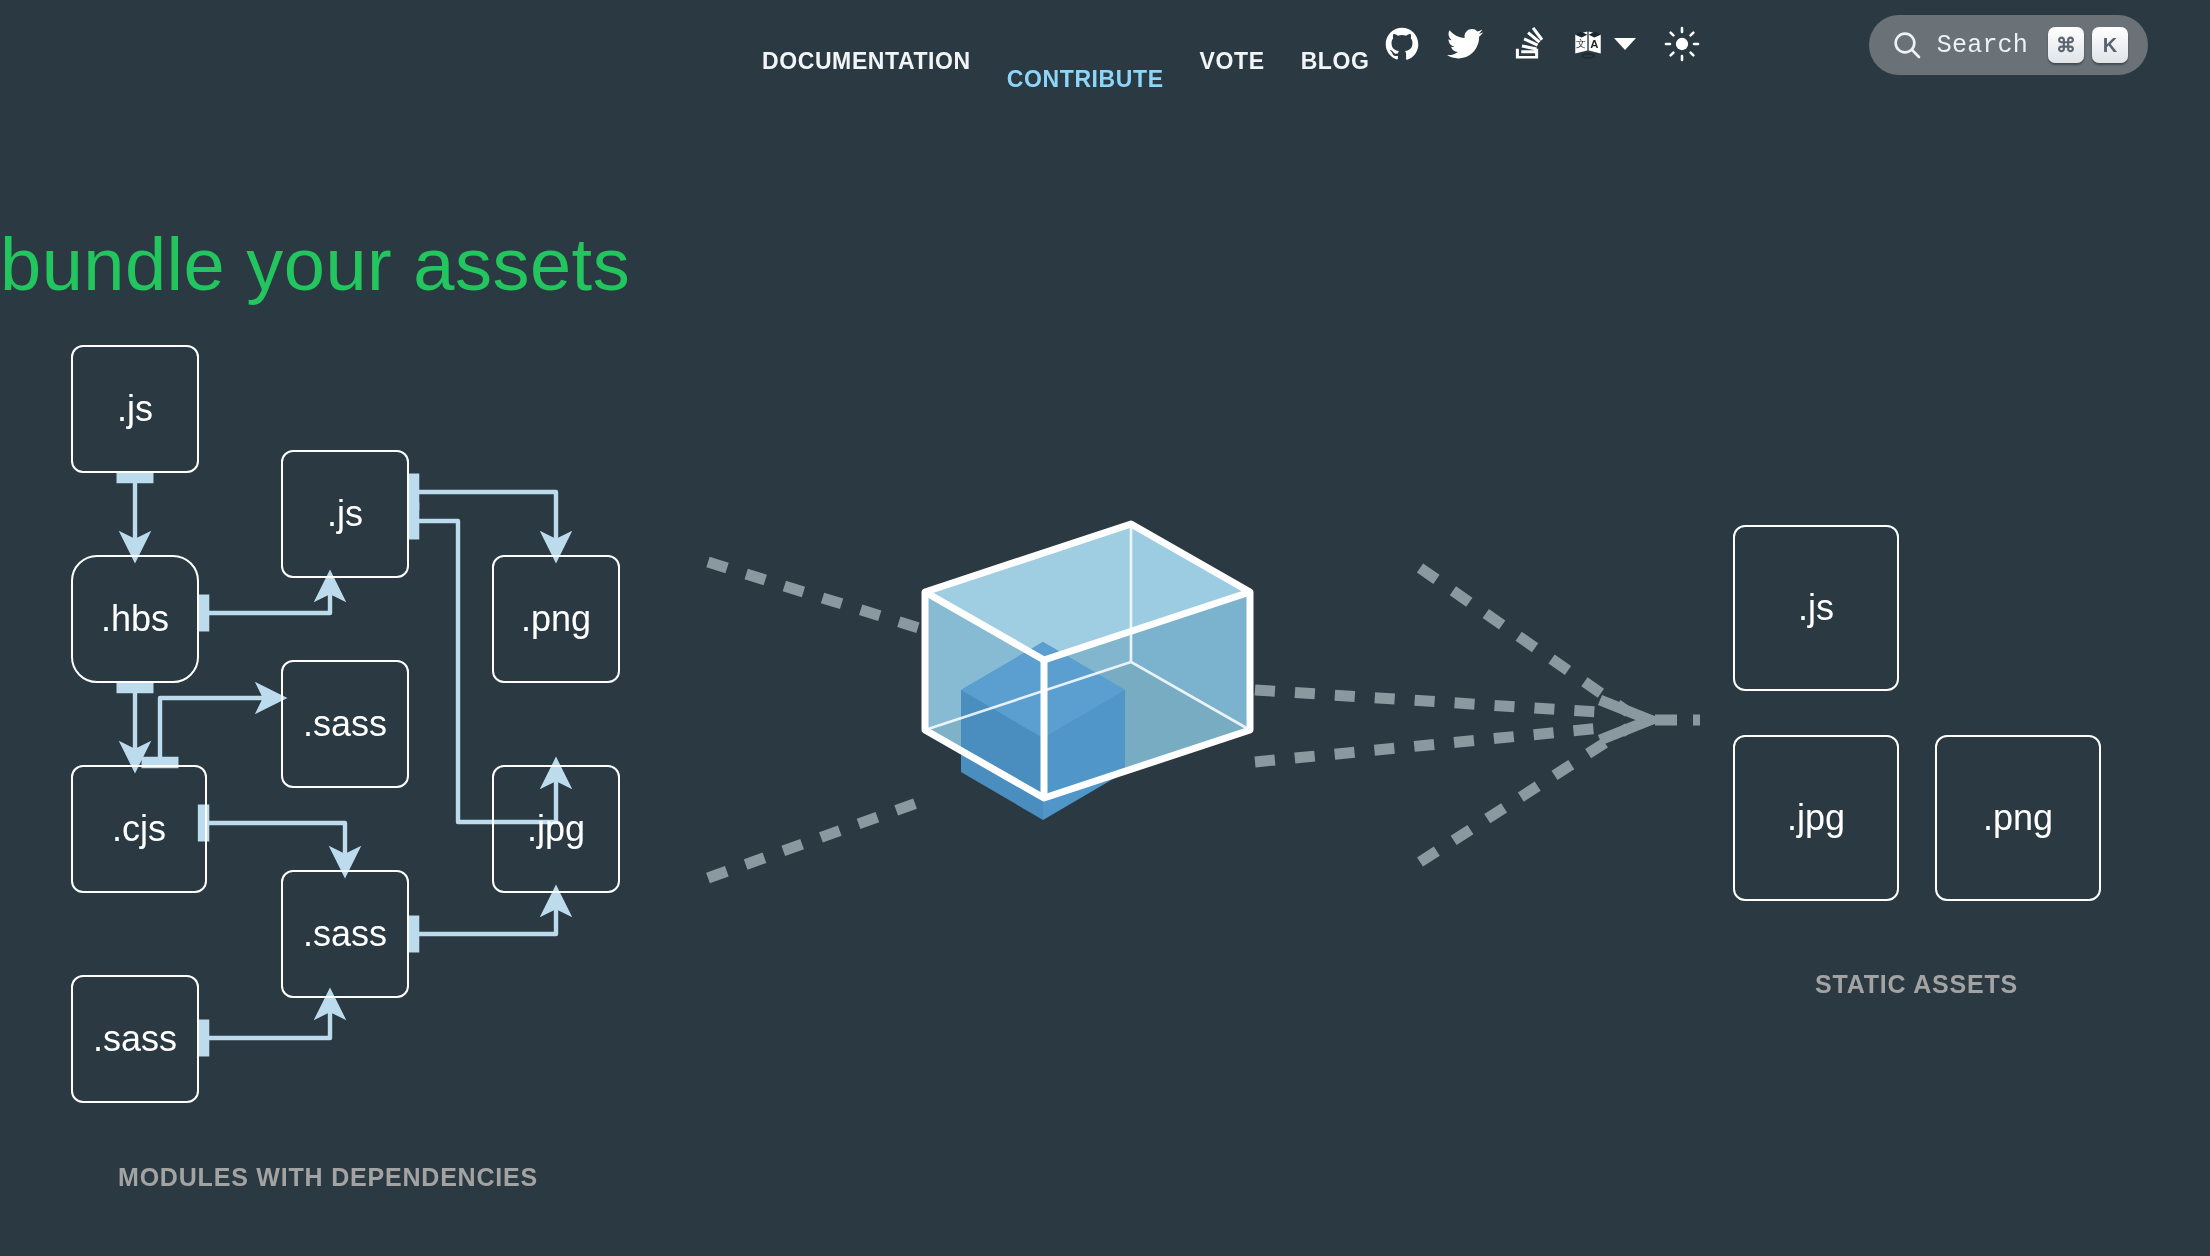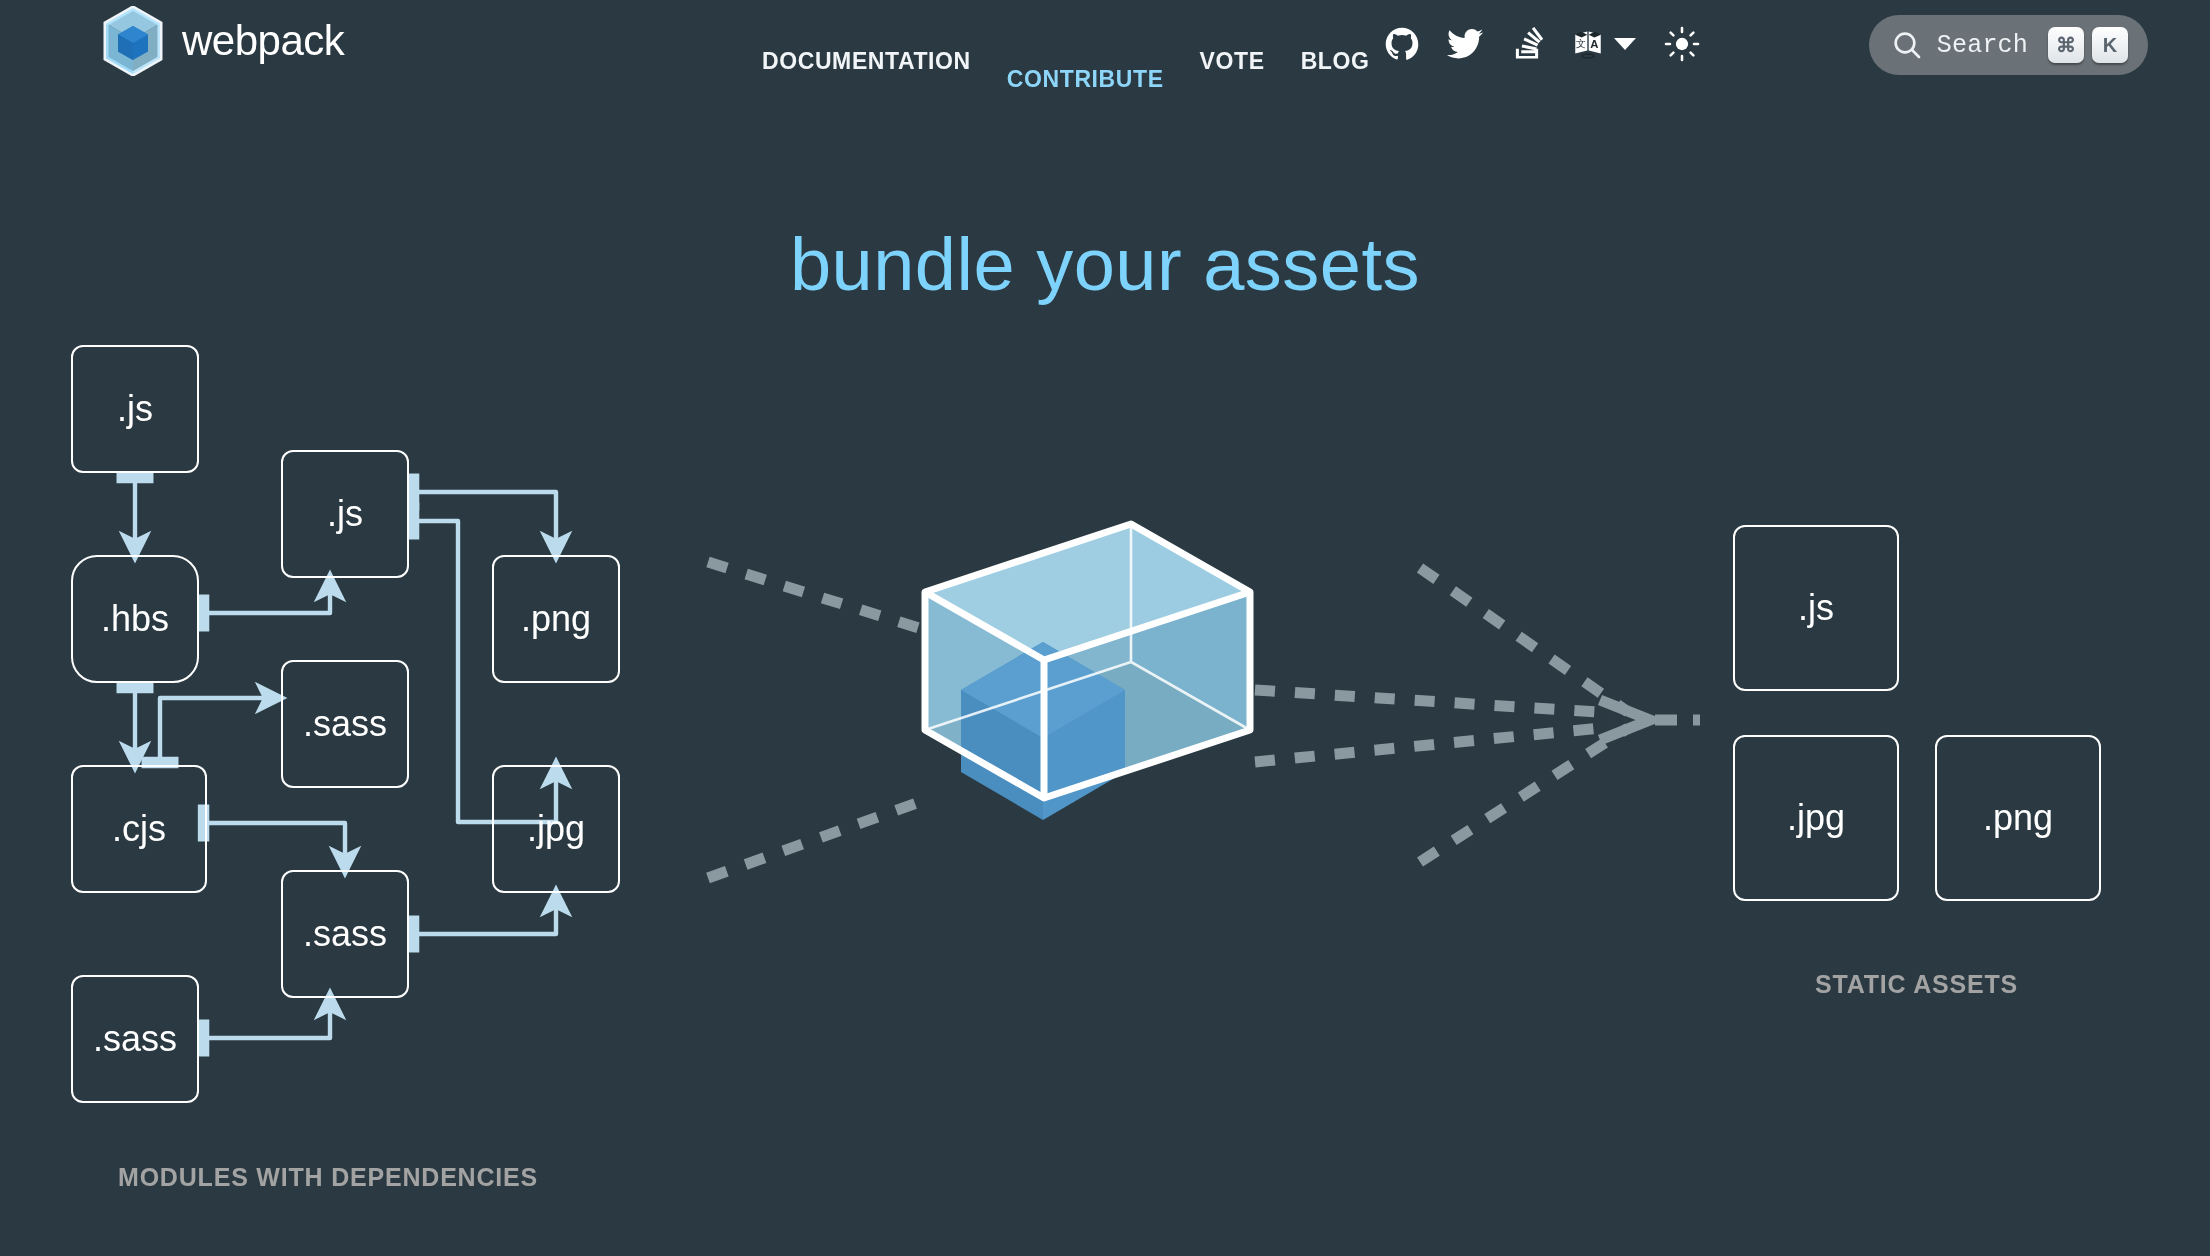--- a/index.html
+++ b/index.html
@@ -74,21 +74,21 @@
     background: linear-gradient(180deg,#ffffff 0%,#dfe4e8 100%);
     color: #5a6570; font-size: 20px; font-weight: 600;
     display: flex; align-items: center; justify-content: center;
     box-shadow: 0 2px 2px rgba(0,0,0,.35);
     padding: 0 6px;
   }
 
   
   .hero-title {
     position: absolute; top: 222px; left: 0; width: 2210px;
-    text-align: center; color: #7dd3fc;
+    text-align: left; color: #22c55e;
     font-size: 74px; font-weight: 300; letter-spacing: 0.5px;
   }
 
   
   .diagram { position: absolute; inset: 0; }
   .diagram-svg { position: absolute; left: 0; top: 0; width: 2210px; height: 1256px; }
 
   .fbox {
     position: absolute;
     border: 2px solid #ffffff; border-radius: 12px;
@@ -103,32 +103,20 @@
     letter-spacing: 0.8px; white-space: nowrap;
   }
 </style>
 </head>
 <body>
 
 <div id="page">
 
   <div class="header">
 
-    <a class="brand" href="#">
-      <svg class="brand-logo" viewBox="0 0 62 70">
-        <polygon points="31,2 58,17.5 58,52.5 31,68 4,52.5 4,17.5" fill="none" stroke="#eef4f8" stroke-width="5"></polygon>
-        <polygon points="31,2 58,17.5 31,33 4,17.5" fill="#a8e0fb" opacity="0.85"></polygon>
-        <polygon points="4,17.5 31,33 31,68 4,52.5" fill="#8fd5f7" opacity="0.8"></polygon>
-        <polygon points="58,17.5 58,52.5 31,68 31,33" fill="#a8e0fb" opacity="0.7"></polygon>
-        <polygon points="31,20 46,28.5 46,45.5 31,54 16,45.5 16,28.5" fill="#1e73be"></polygon>
-        <polygon points="31,20 46,28.5 31,37 16,28.5" fill="#2f86cf"></polygon>
-        <polygon points="16,28.5 31,37 31,54 16,45.5" fill="#1e6fb5"></polygon>
-      </svg>
-      <span class="brand-text">webpack</span>
-    </a>
 
     <nav class="nav">
       <a class="nav-link" href="#">DOCUMENTATION</a>
       <a class="nav-link active" href="#">CONTRIBUTE</a>
       <a class="nav-link" href="#">VOTE</a>
       <a class="nav-link" href="#">BLOG</a>
     </nav>
 
     <div class="icons">
 

